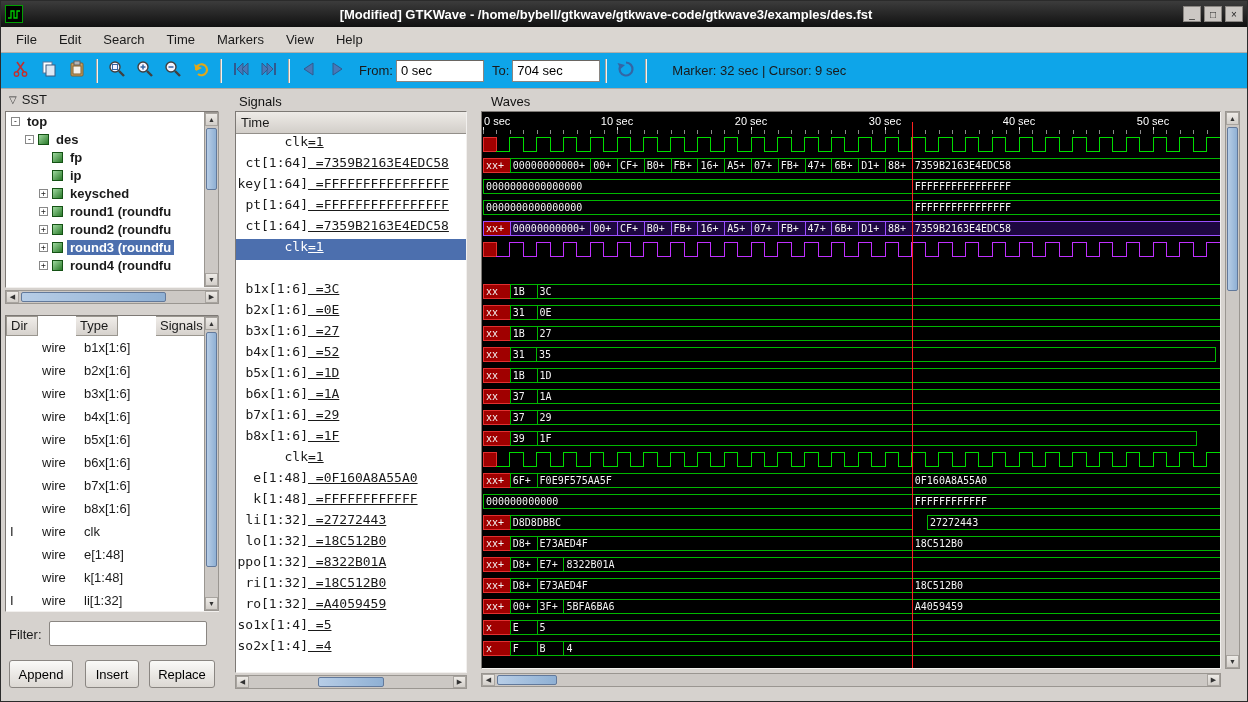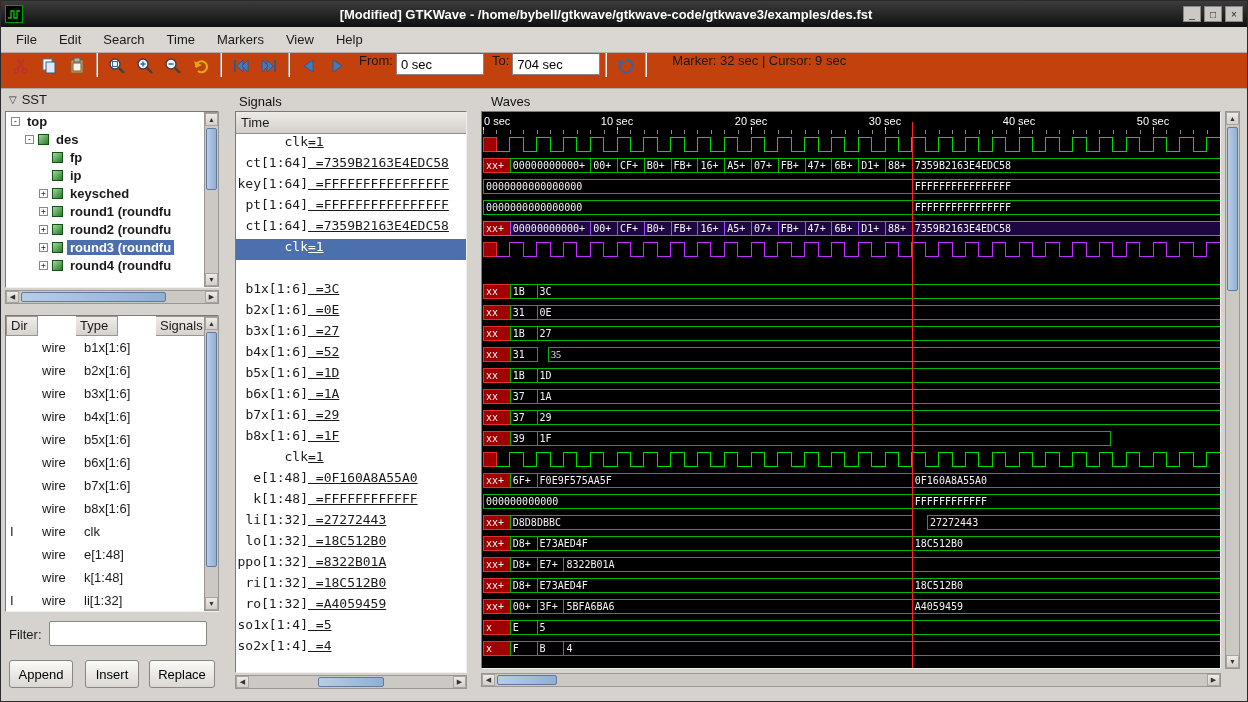--- a/index.html
+++ b/index.html
@@ -16,22 +16,22 @@
   .win-controls { display:flex; gap:3px; }
   .wbtn { width:18px; height:16px; background:#ccc8c4; border:1px solid #8a8682; color:#222;
     font:10px "Liberation Sans",sans-serif; display:flex; align-items:center; justify-content:center; }
 
   
   .menubar { position:absolute; left:0; top:26px; width:100%; height:26px; background:#dad6d1;
     border-bottom:1px solid #b2aeaa; display:flex; align-items:center; padding-left:4px; }
   .menu-item { padding:4px 11px; }
 
   
-  .toolbar { position:absolute; left:0; top:52px; width:100%; height:36px; background:#c2410c;
-    border-bottom:1px solid #aeaaa6; display:flex; padding-left:6px; }
+  .toolbar { position:absolute; left:0; top:52px; width:100%; height:36px; background:#0ea5e9;
+    border-bottom:1px solid #aeaaa6; display:flex; align-items:center; padding-left:6px; }
   .tbtn { width:28px; height:28px; display:flex; align-items:center; justify-content:center; }
   .tsep { width:0; height:24px; border-left:1px solid #a8a49f; border-right:1px solid #f4f2ef; margin:0 5px; }
   .tlabel { margin:0 3px 0 8px; }
   .tinput { width:88px; height:22px; border:1px solid #8a8682; border-top-color:#6a6662; background:#fff;
     font:13px "Liberation Sans",sans-serif; padding:0 4px; }
   .status { margin-left:20px; white-space:pre; }
 
   
   .sunken { position:absolute; background:#fff; border:1px solid; border-color:#7d7975 #f2f0ee #f2f0ee #7d7975; }
   .panel-label { position:absolute; font-size:13px; color:#111; }
@@ -507,41 +507,41 @@
           <div class="seg v" style="left: 53.6px; width: 684.4px;">0E</div>
         </div>
         <div class="wrow" style="top: 189px;">
           <div class="seg x" style="left: 0px; width: 27.8px;">xx</div>
           <div class="seg v" style="left: 26.8px; width: 27.8px;">1B</div>
           <div class="seg v" style="left: 53.6px; width: 684.4px;">27</div>
         </div>
         <div class="wrow" style="top: 210px;">
           <div class="seg x" style="left: 0px; width: 27.8px;">xx</div>
           <div class="seg v" style="left: 26.8px; width: 27.8px;">31</div>
-          <div class="seg v" style="left: 65px; width: 680px; font-family: Liberation Serif, serif;">35</div>
+          <div class="seg v" style="left: 53px; width: 680px;">35</div>
         </div>
         <div class="wrow" style="top: 231px;">
           <div class="seg x" style="left: 0px; width: 27.8px;">xx</div>
           <div class="seg v" style="left: 26.8px; width: 27.8px;">1B</div>
           <div class="seg v" style="left: 53.6px; width: 684.4px;">1D</div>
         </div>
         <div class="wrow" style="top: 252px;">
           <div class="seg x" style="left: 0px; width: 27.8px;">xx</div>
           <div class="seg v" style="left: 26.8px; width: 27.8px;">37</div>
           <div class="seg v" style="left: 53.6px; width: 684.4px;">1A</div>
         </div>
         <div class="wrow" style="top: 273px;">
           <div class="seg x" style="left: 0px; width: 27.8px;">xx</div>
           <div class="seg v" style="left: 26.8px; width: 27.8px;">37</div>
           <div class="seg v" style="left: 53.6px; width: 684.4px;">29</div>
         </div>
         <div class="wrow" style="top: 294px;">
           <div class="seg x" style="left: 0px; width: 27.8px;">xx</div>
           <div class="seg v" style="left: 26.8px; width: 27.8px;">39</div>
-          <div class="seg v" style="left: 53.6px; width: 574px;">1F</div>
+          <div class="seg v" style="left: 53.6px; width: 660px;">1F</div>
         </div>
         <div class="wrow" style="top: 315px;">
           <div class="seg x" style="left: 0px; width: 14.4px;"></div>
           <svg width="737" height="21" shape-rendering="crispEdges" class="clksvg">
             <path d="M 13.4 17 H 26.8 V 3 H 40.2 V 17 H 53.6 V 3 H 67.0 V 17 H 80.4 V 3 H 93.8 V 17 H 107.2 V 3 H 120.6 V 17 H 134.0 V 3 H 147.4 V 17 H 160.8 V 3 H 174.2 V 17 H 187.6 V 3 H 201.0 V 17 H 214.4 V 3 H 227.8 V 17 H 241.2 V 3 H 254.6 V 17 H 268.0 V 3 H 281.4 V 17 H 294.8 V 3 H 308.2 V 17 H 321.6 V 3 H 335.0 V 17 H 348.4 V 3 H 361.8 V 17 H 375.2 V 3 H 388.6 V 17 H 402.0 V 3 H 415.4 V 17 H 428.8 V 3 H 442.2 V 17 H 455.6 V 3 H 469.0 V 17 H 482.4 V 3 H 495.8 V 17 H 509.2 V 3 H 522.6 V 17 H 536.0 V 3 H 549.4 V 17 H 562.8 V 3 H 576.2 V 17 H 589.6 V 3 H 603.0 V 17 H 616.4 V 3 H 629.8 V 17 H 643.2 V 3 H 656.6 V 17 H 670.0 V 3 H 683.4 V 17 H 696.8 V 3 H 710.2 V 17 H 723.6 V 3 H 737.0 V 17" fill="none" stroke="#00dc00" stroke-width="1"></path>
           </svg>
         </div>
         <div class="wrow" style="top: 336px;">
           <div class="seg x" style="left: 0px; width: 27.8px;">xx+</div>
           <div class="seg v" style="left: 26.8px; width: 27.8px;">6F+</div>

